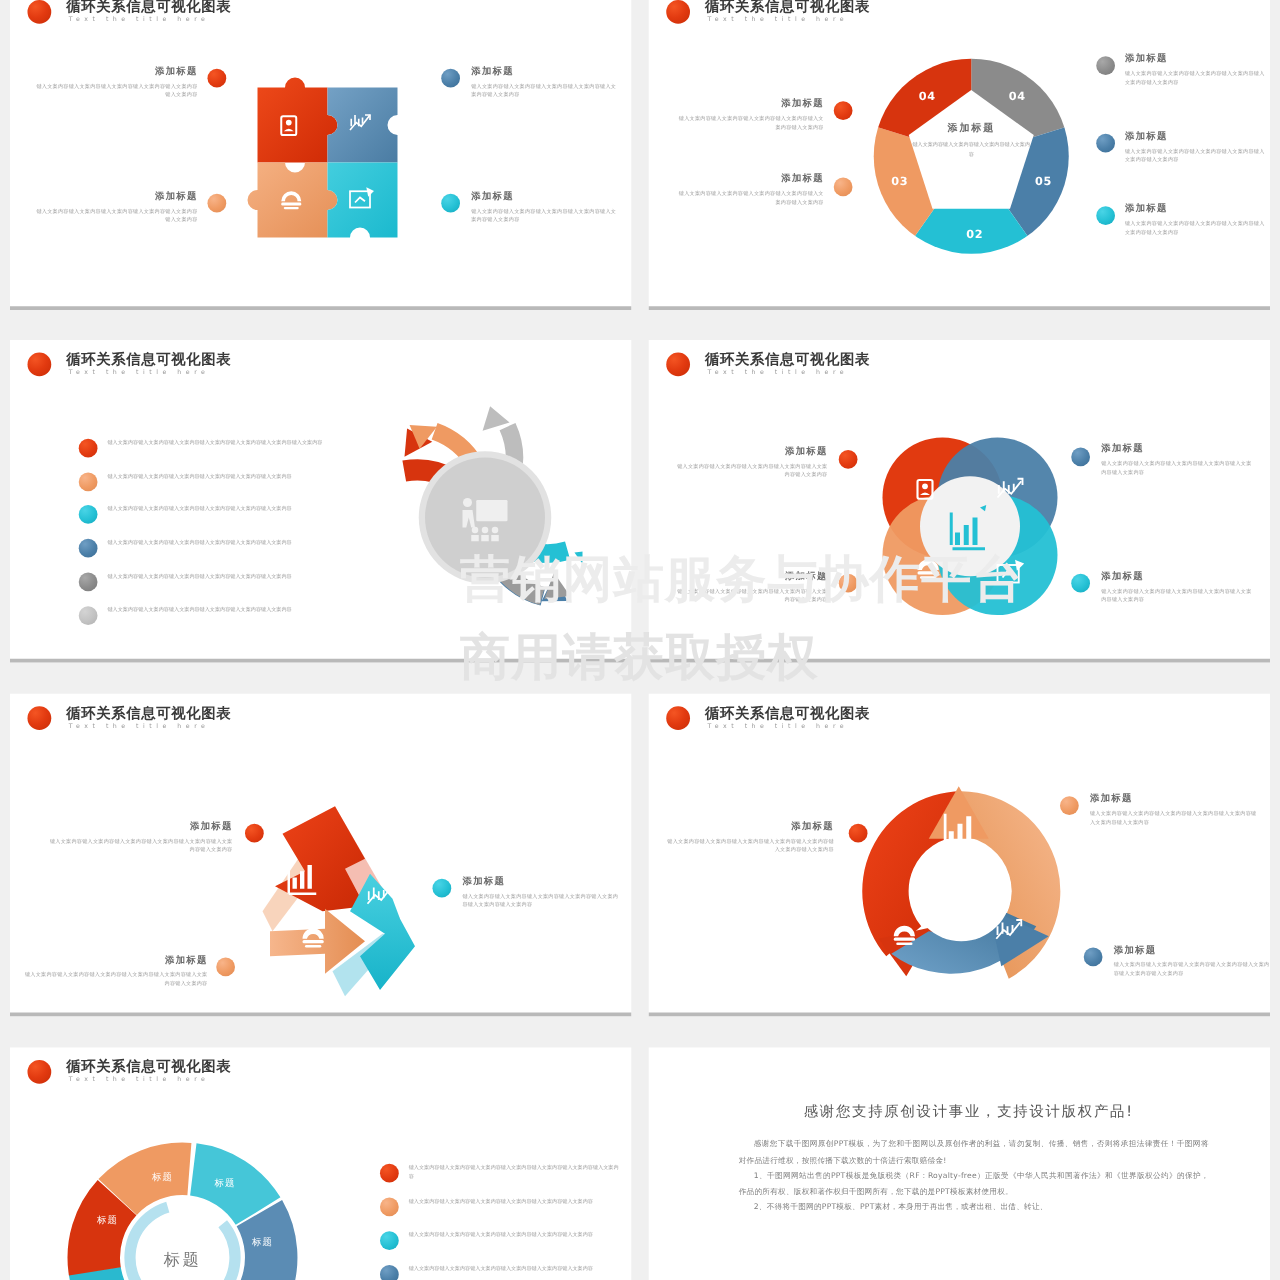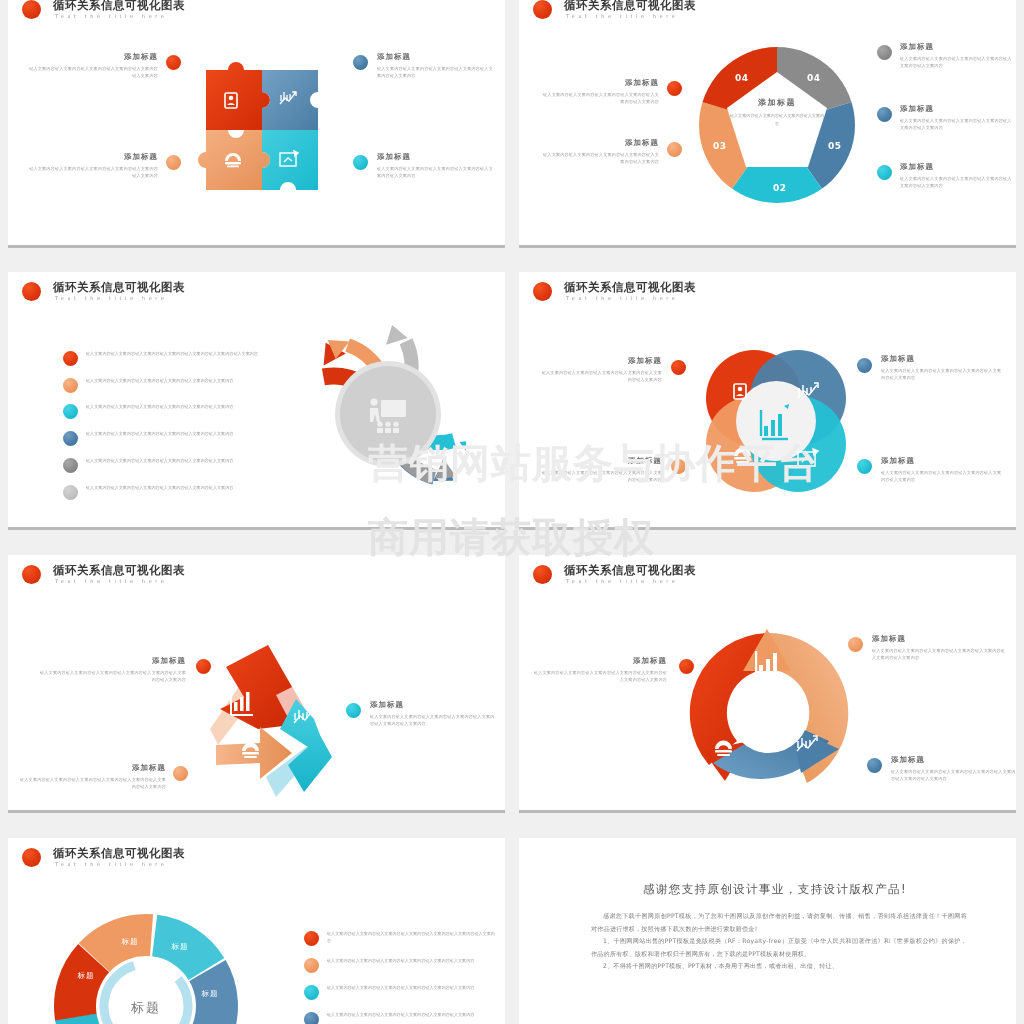--- a/index.html
+++ b/index.html
@@ -26,21 +26,21 @@
   .wm-dot { position:absolute; left:52px; top:96px; width:17px; height:17px;
             background:#e9e9e9; border-radius:50%; }
   .wm-ch  { position:absolute; font-family:"DejaVu Sans",sans-serif; font-weight:700;
             color:#e9e9e9; font-size:84px; line-height:84px; letter-spacing:2px; }
   .wm-ch1 { left:122px; top:24px; }
   .wm-bar { position:absolute; left:320px; top:12px; width:7px; height:114px; background:#e9e9e9; }
   .wm-bar2{ position:absolute; left:338px; top:12px; width:7px; height:114px; background:#e9e9e9; }
   .wm-line1 { position:absolute; left:368px; top:6px; font-size:40px; font-weight:700;
               color:#ececec; letter-spacing:1px; white-space:nowrap; }
   .wm-line2 { position:absolute; left:368px; top:68px; font-size:40px; font-weight:700;
-              color:#e3e3e3; letter-spacing:1px; white-space:nowrap;margin-top:12px; }
+              color:#e3e3e3; letter-spacing:1px; white-space:nowrap; }
 
   
   .slide {
     position:absolute; background:#fff;
     border-bottom:3px solid #b9b9b9;
     overflow:hidden;
   }
   .slide-inner { position:absolute; inset:0; }
 
   

